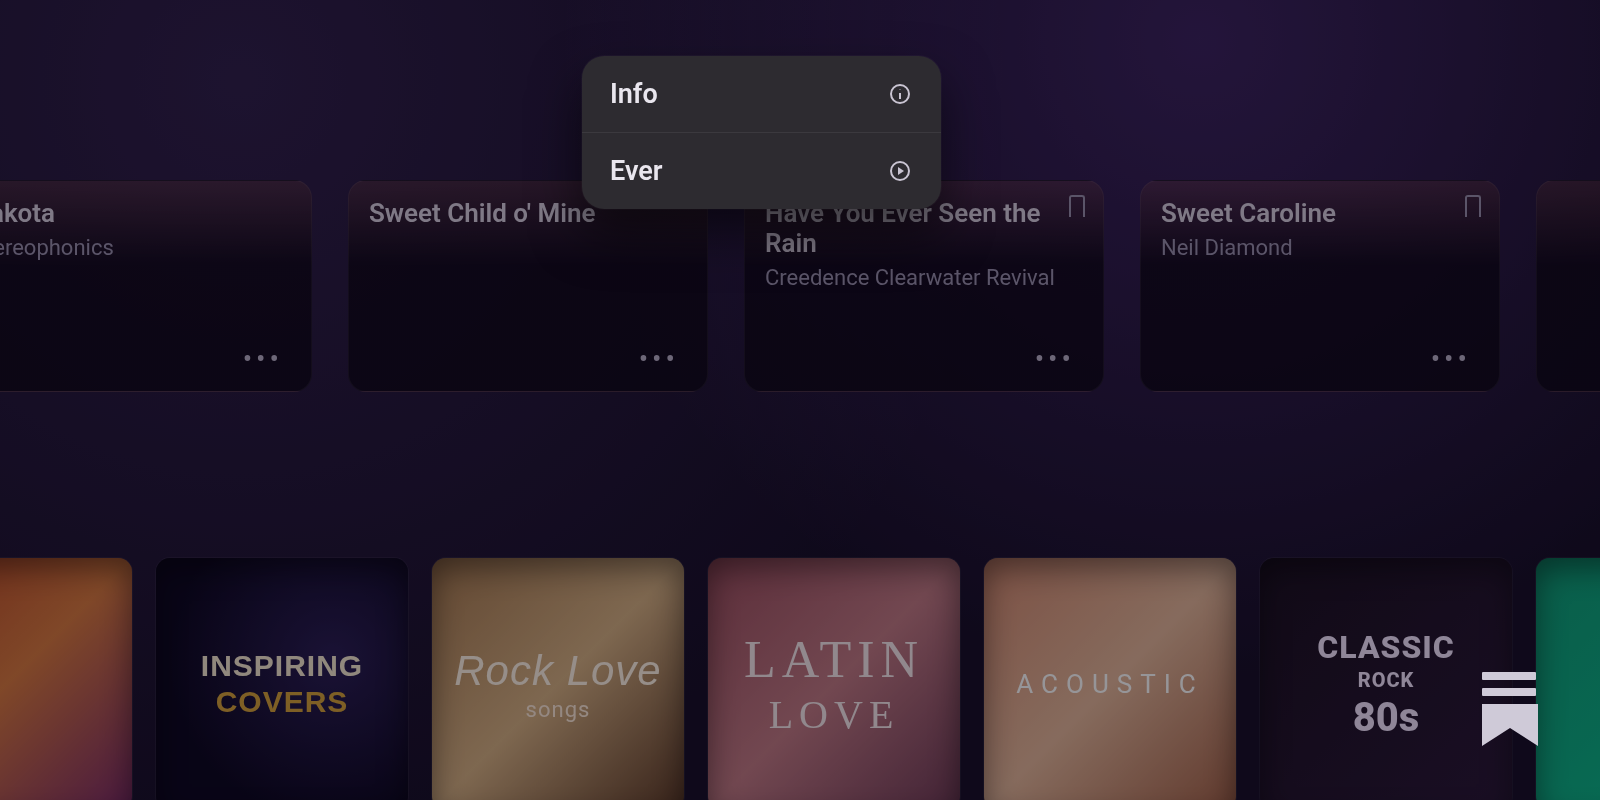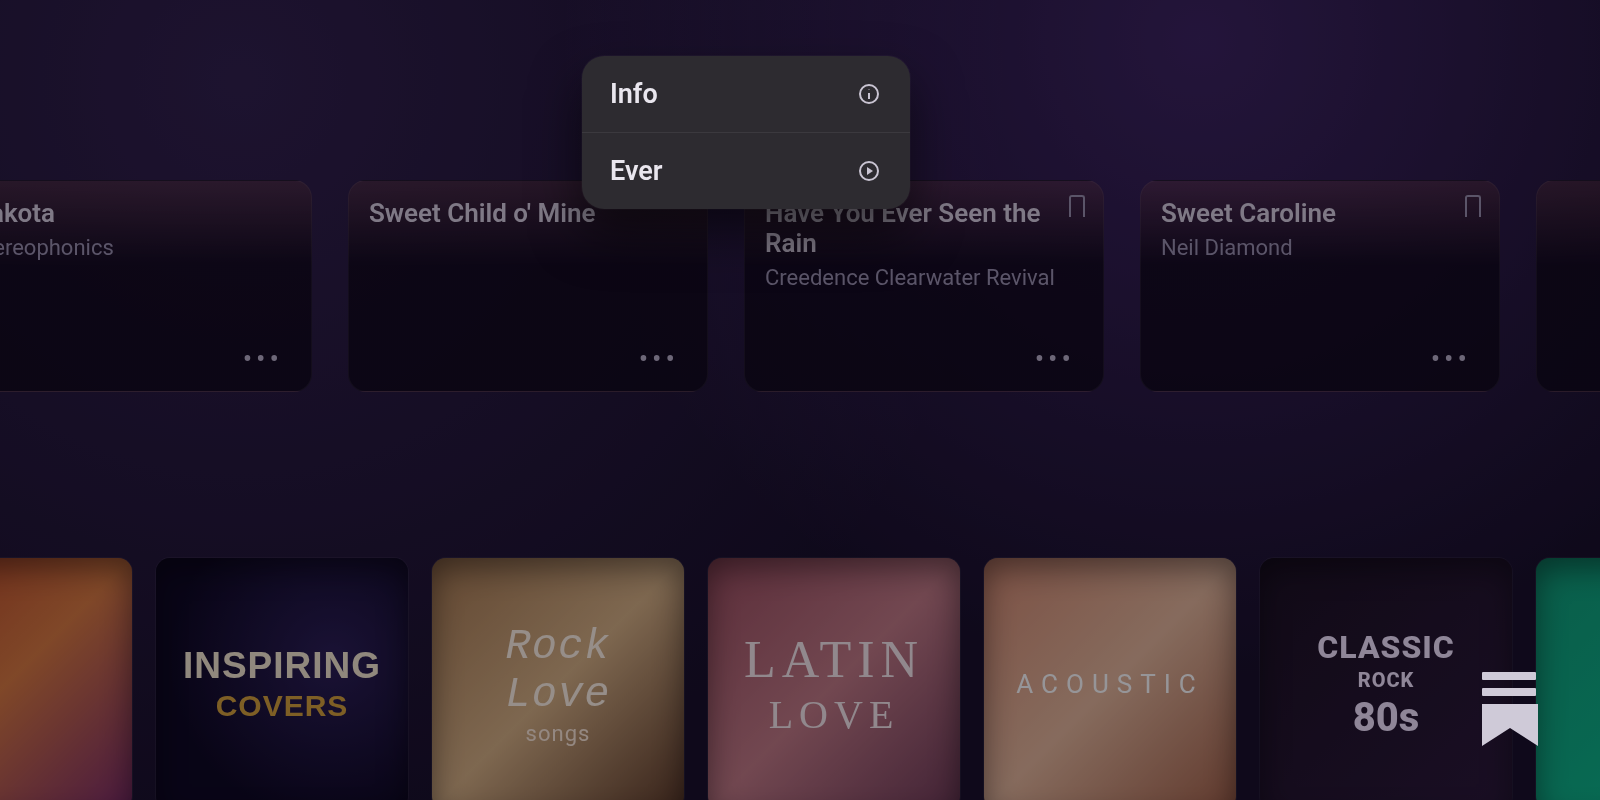--- a/index.html
+++ b/index.html
@@ -74,46 +74,46 @@
     align-items: center;
     justify-content: center;
     text-align: center;
     padding: 18px;
     color: #fff;
     font-weight: 800;
     position: relative;
     overflow: hidden;
     box-shadow: 0 10px 30px rgba(0,0,0,0.45) inset, 0 0 0 1px rgba(255,255,255,0.05);
   }
-  .tile .line1 { font-size: 37px; letter-spacing: 1px; }
+  .tile .line1 { font-size: 30px; letter-spacing: 1px; }
   .tile .line2 { font-size: 30px; margin-top: 2px; letter-spacing: 1px; }
   .tile-0 { background: linear-gradient(135deg,#b23a1e,#d97a3f,#7b2a67); }
   .tile-1 { background: radial-gradient(circle at 70% 40%, #2a1e55, #0c0720 70%); }
   .tile-1 .line1 { color:#f5e8d0; font-family: Impact, "Arial Black", sans-serif; }
   .tile-1 .line2 { color:#d6a23a; font-family: Impact, "Arial Black", sans-serif; }
   .tile-2 { background: linear-gradient(135deg,#a77a4f,#d6b183,#5c3a26); }
-  .tile-2 .line1 { font-family: Liberation Mono, monospace; font-size: 42px; font-weight: 500; font-style: italic; color:#fff3e6; }
+  .tile-2 .line1 { font-family: Liberation Sans, sans-serif; font-size: 42px; font-weight: 500; font-style: italic; color:#fff3e6; }
   .tile-2 .line2 { font-size: 22px; text-transform: lowercase; font-weight: 400; color:#fbe8d8; }
   .tile-3 { background: linear-gradient(135deg,#9b4d5d,#c17a84,#6e3a55); }
   .tile-3 .line1 { font-family: "Didot", Georgia, serif; font-size: 52px; letter-spacing: 6px; font-weight: 400; color:#f6e9ec; }
   .tile-3 .line2 { font-family: "Didot", Georgia, serif; font-size: 40px; letter-spacing: 6px; font-weight: 400; color:#f6e9ec; }
   .tile-4 { background: linear-gradient(135deg,#d38a6f,#e4b79a,#a36248); }
   .tile-4 .line1 { font-size: 26px; letter-spacing: 8px; font-weight: 400; color:#fff; }
   .tile-5 { background: linear-gradient(135deg,#1a1020,#2a1838); }
   .tile-5 .line1 { color:#f3e6ff; font-size: 32px; }
   .tile-5 .line2 { color:#f3e6ff; font-size: 20px; }
   .tile-5 .line3 { color:#f3e6ff; font-size: 40px; margin-top:2px; }
   .tile-6 { background: linear-gradient(135deg,#0e9f78,#0ac293); }
 
   
   .menu {
     position: absolute;
     left: 582px;
     top: 56px;
-    width: 328px;
+    width: 359px;
     background: #2d2b30;
     border-radius: 22px;
     z-index: 5;
     box-shadow: 0 24px 50px rgba(0,0,0,0.55), 0 0 0 1px rgba(255,255,255,0.03);
     overflow: hidden;
   }
   .menu-item {
     display: flex;
     align-items: center;
     justify-content: space-between;

